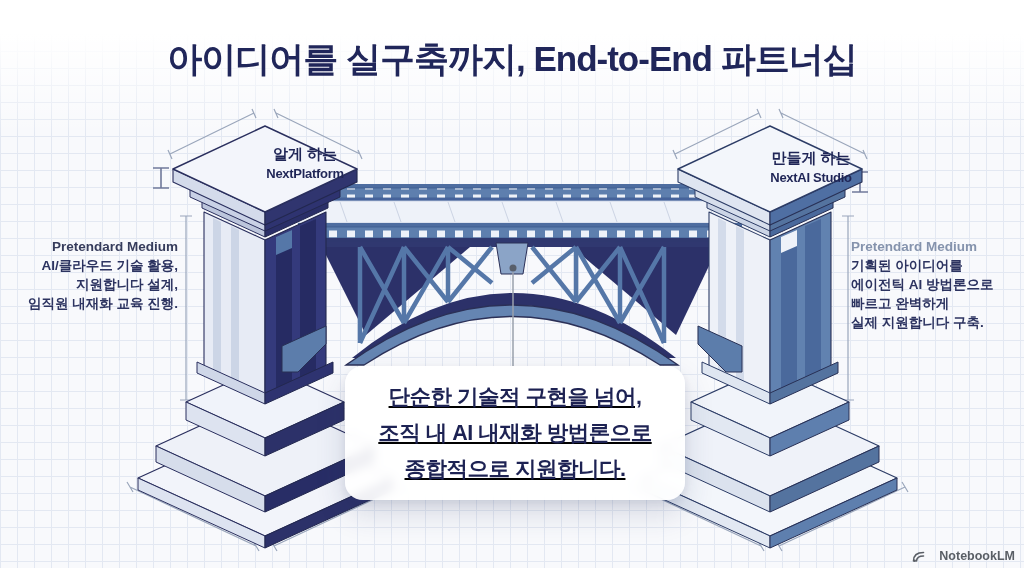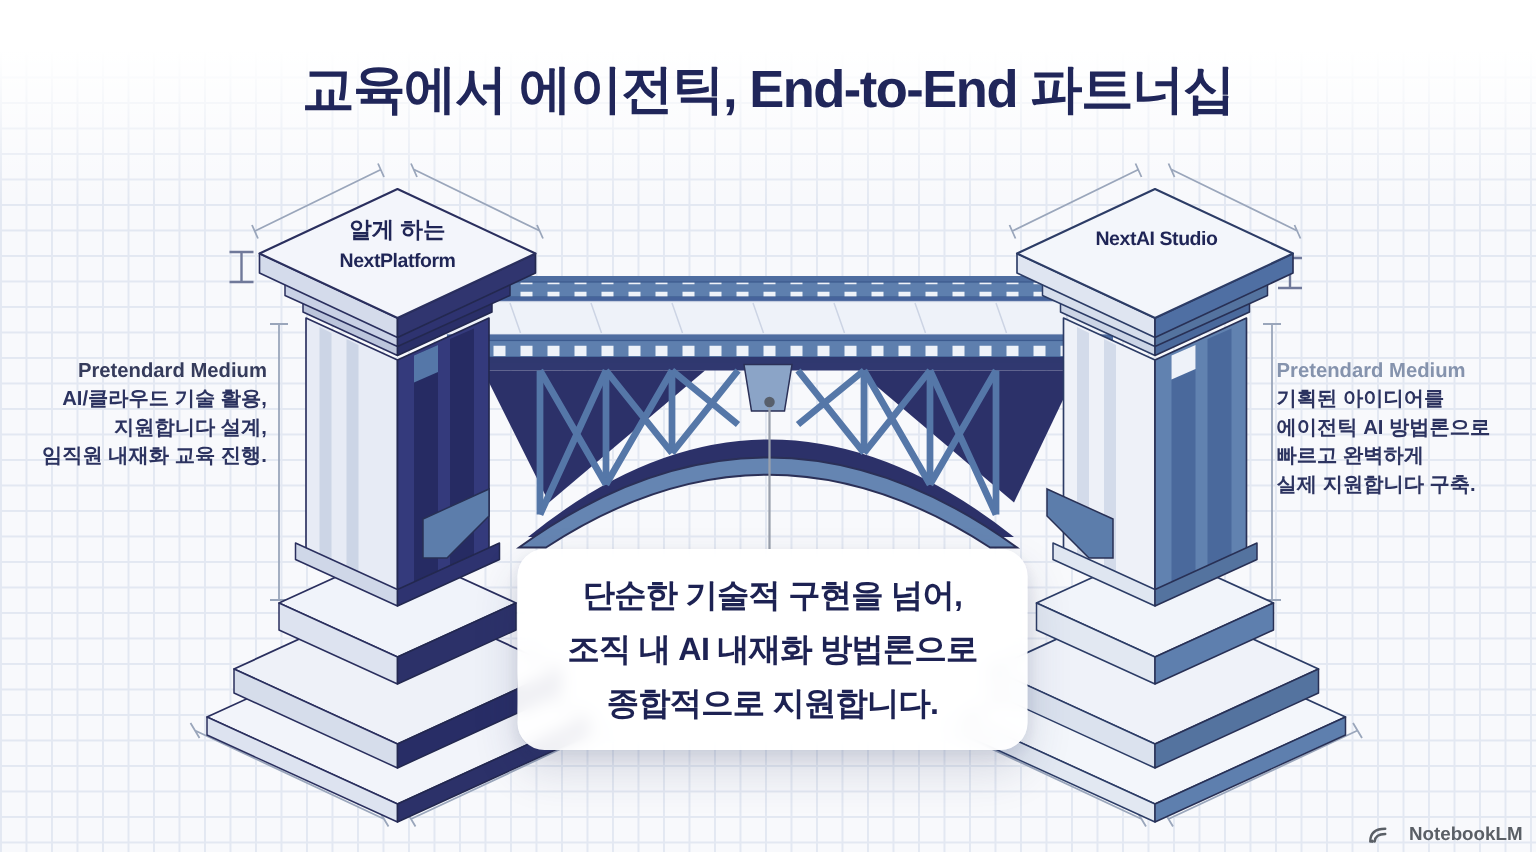--- a/index.html
+++ b/index.html
@@ -15,54 +15,54 @@
   .fade-top{
     position:absolute;left:0;top:0;right:0;height:135px;
     background:linear-gradient(#ffffff 25%, rgba(255,255,255,0));
     pointer-events:none;
   }
   .title{
     position:absolute;left:0;top:36px;width:100%;text-align:center;
     font-size:35px;font-weight:800;letter-spacing:-1px;color:#20265a;
   }
   .bridge-svg{position:absolute;left:0;top:0;}
-  .cap-label{position:absolute;text-align:center;color:#1f2556;}
+  .cap-label{position:absolute;text-align:center;color:#1f2556;padding-left:40px;}
   .cap-label .tagline{font-size:15px;font-weight:700;line-height:19px;}
   .cap-label .name{font-size:13px;font-weight:800;line-height:22px;letter-spacing:-0.3px;}
   .cap-label-left{left:172px;top:144px;width:186px;}
   .cap-label-right{left:678px;top:148px;width:186px;}
   .desc{position:absolute;font-size:13.5px;line-height:19px;font-weight:600;color:#2c3360;}
   .desc-left{left:0;top:237px;width:178px;text-align:right;}
   .desc-right{left:851px;top:237px;width:168px;text-align:left;}
   .desc .lead-dark{font-weight:700;color:#363c5c;}
   .desc .lead-muted{font-weight:700;color:#8593ad;}
   .center-card{
     position:absolute;left:345px;top:366px;width:340px;height:134px;
     background:rgba(255,255,255,0.93);
     border-radius:18px;
     box-shadow:0 14px 30px rgba(45,55,100,0.16), 0 4px 10px rgba(45,55,100,0.10);
     display:flex;flex-direction:column;justify-content:center;align-items:center;
-    -webkit-backdrop-filter:blur(5px);backdrop-filter:blur(5px);
+    -webkit-backdrop-filter:blur(5px);backdrop-filter:blur(5px);text-decoration:underline;
   }
   .center-card .card-line{
     font-size:21.5px;font-weight:800;line-height:36px;color:#1d2253;letter-spacing:-0.5px;
     text-align:center;white-space:nowrap;
   }
   .watermark{
     position:absolute;right:9px;bottom:5px;
     display:flex;align-items:center;gap:13px;
     color:#5a5f66;font-size:12.5px;font-weight:600;
   }
 </style>
 </head>
 <body>
 
 <div class="fade-top"></div>
 
-<div class="title">교육에서 에이전틱, End-to-End 파트너십</div>
+<div class="title">아이디어를 실구축까지, End-to-End 파트너십</div>
 
 <svg class="bridge-svg" width="1024" height="568" viewBox="0 0 1024 568">
   <defs>
     <pattern id="balusters" patternUnits="userSpaceOnUse" width="18" height="12">
       <rect width="18" height="12" fill="#5e7fae"></rect>
       <rect x="5" y="2.5" width="8" height="7" fill="#eef2f9"></rect>
     </pattern>
   </defs>
 
   <g stroke="#9aa6bb" stroke-width="1.2" fill="none">
@@ -194,20 +194,21 @@
     <line x1="513" y1="272" x2="513" y2="366" stroke="#9aa0ac" stroke-width="1.5"></line>
     <circle cx="513" cy="268" r="3.5" fill="#585f6b"></circle>
   </g>
 </svg>
 
 <div class="cap-label cap-label-left">
   <div class="tagline">알게 하는</div>
   <div class="name">NextPlatform</div>
 </div>
 <div class="cap-label cap-label-right">
+  <div class="tagline">만들게 하는</div>
   <div class="name">NextAI Studio</div>
 </div>
 
 <div class="desc desc-left">
   <div class="lead-dark">Pretendard Medium</div>
   <div>AI/클라우드 기술 활용,</div>
   <div>지원합니다 설계,</div>
   <div>임직원 내재화 교육 진행.</div>
 </div>
 <div class="desc desc-right">

